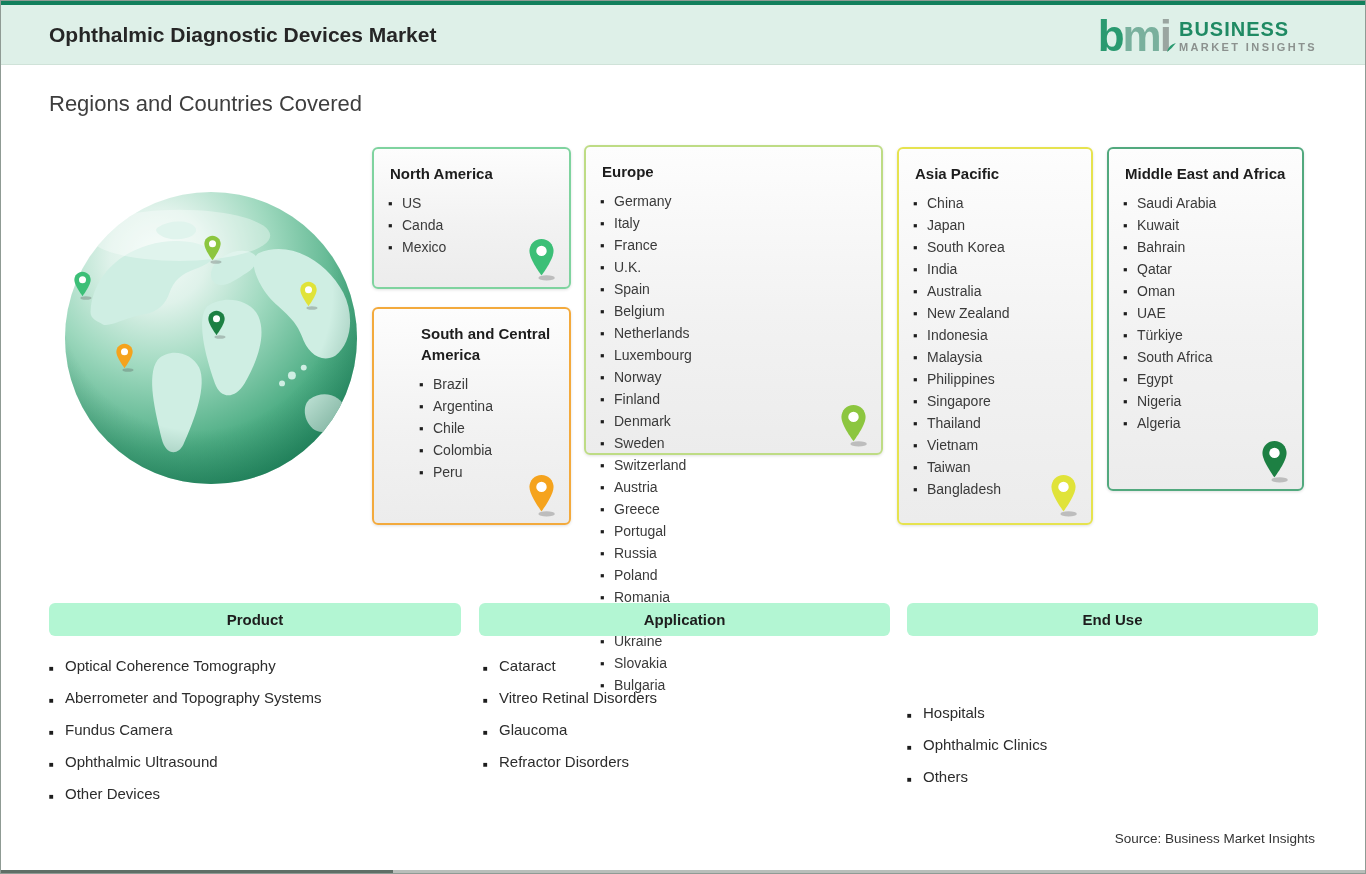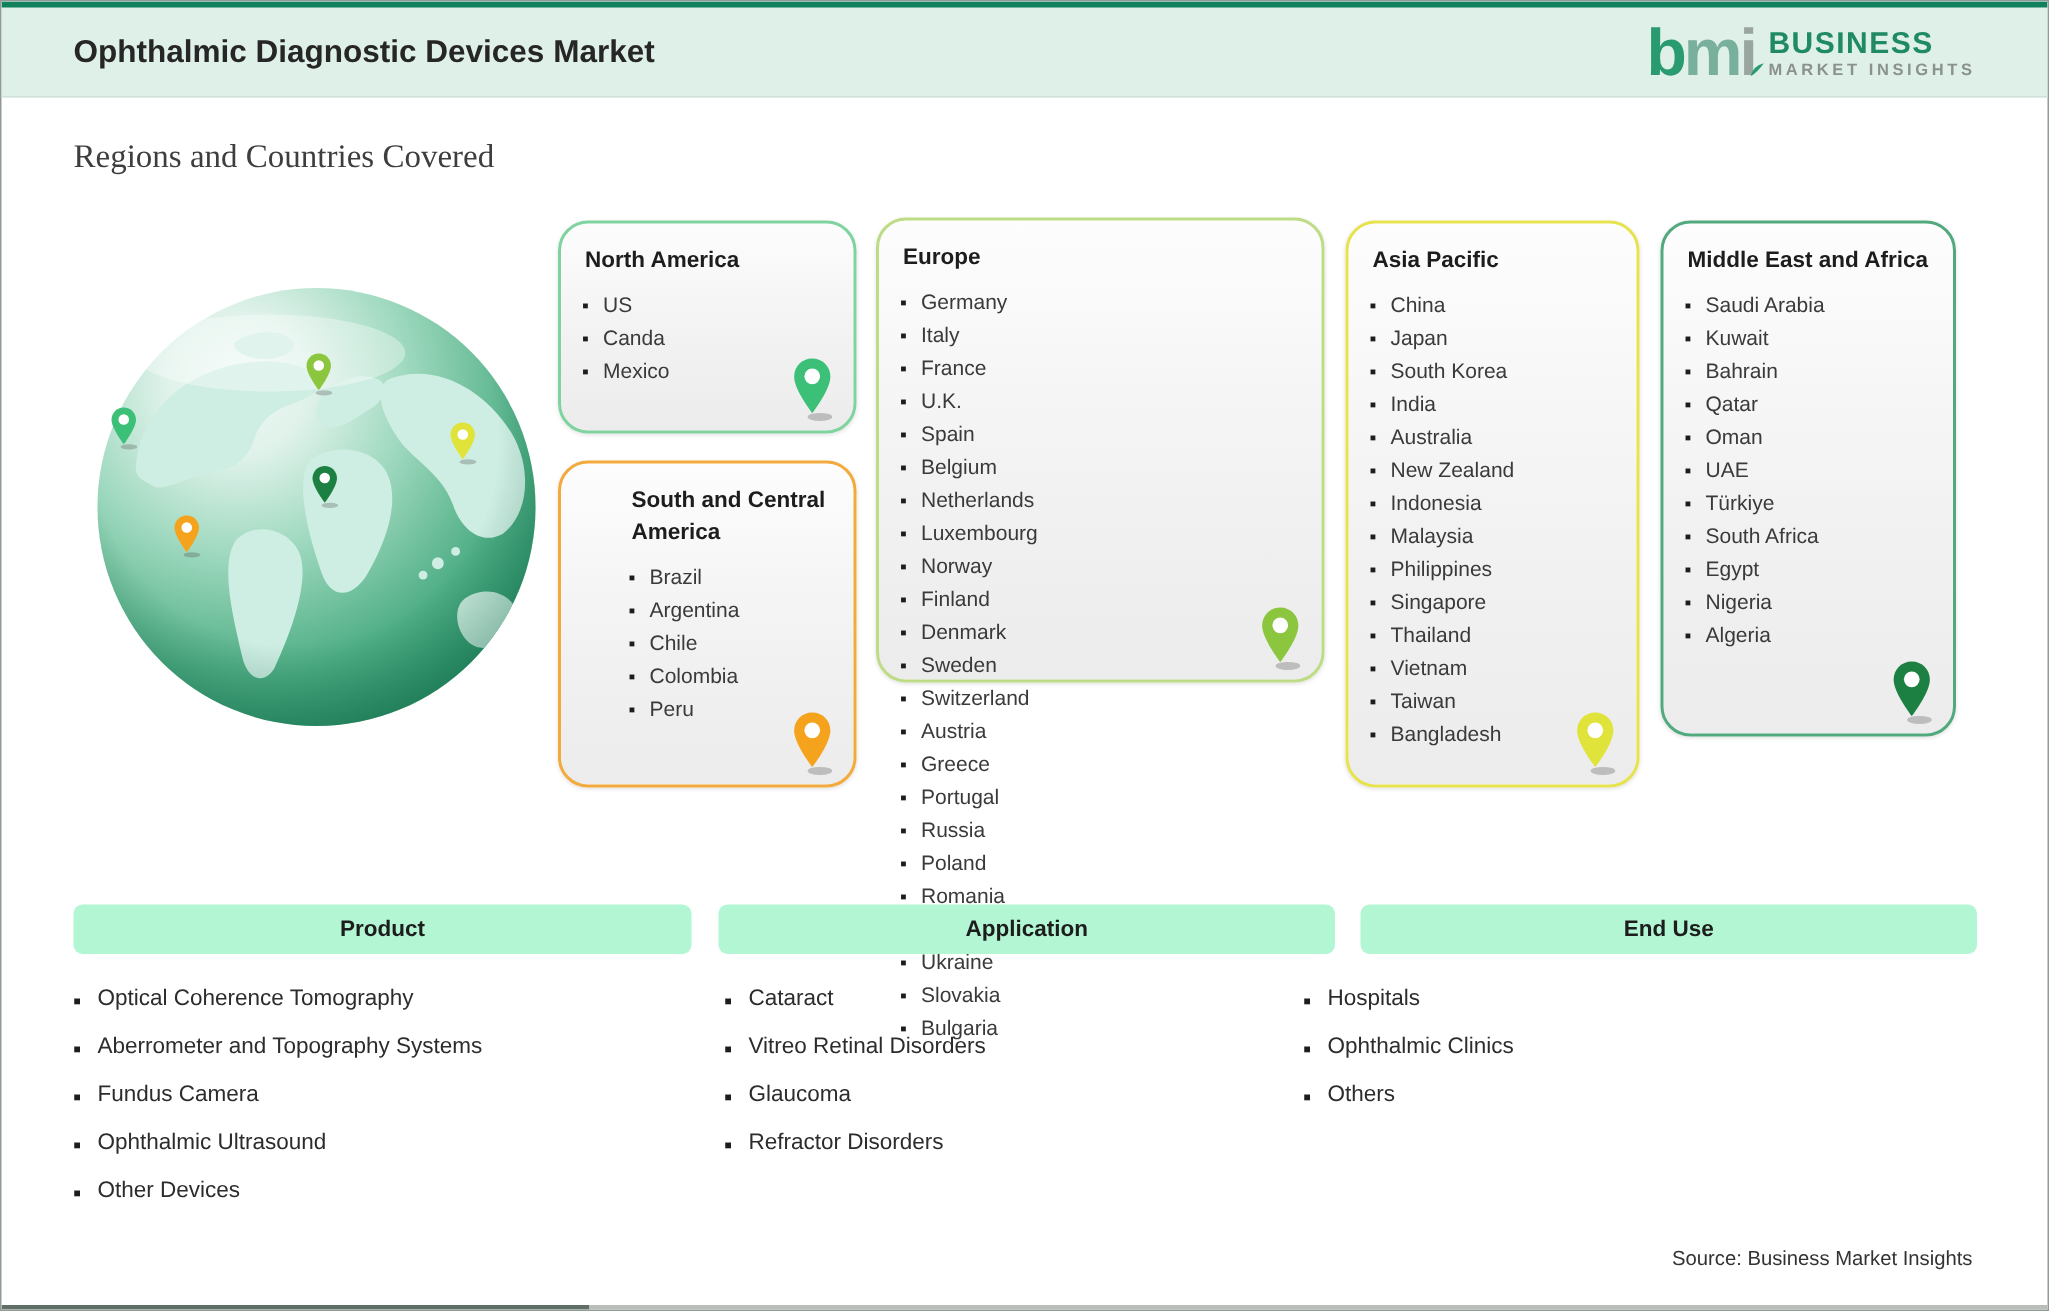--- a/index.html
+++ b/index.html
@@ -20,34 +20,34 @@
   .logo{position:absolute;right:48px;top:7px;display:flex;align-items:center;gap:9px;}
   .logo-mark{position:relative;font-size:44px;font-weight:bold;line-height:48px;letter-spacing:-2px;}
   .logo-mark .b{color:#2a9a70;}
   .logo-mark .m{color:#79b09d;}
   .logo-mark .i{color:#9aa5a0;}
   .logo-leaf{position:absolute;top:2px;right:-7px;}
   .logo-text{display:flex;flex-direction:column;justify-content:center;}
   .logo-line1{font-size:20px;font-weight:bold;color:#1f8a63;letter-spacing:1px;line-height:22px;}
   .logo-line2{font-size:11px;font-weight:bold;color:#8b918e;letter-spacing:2.4px;line-height:14px;}
   
-  .section-title{position:absolute;left:48px;top:90px;font-size:22px;color:#3e3e3e;font-family:Liberation Serif, serif;}
+  .section-title{position:absolute;left:48px;top:90px;font-size:22px;color:#3e3e3e;}
   
   .globe{position:absolute;left:62px;top:189px;width:296px;height:296px;}
   .globe svg.world{width:296px;height:296px;display:block;}
   .globe-pin{position:absolute;width:21px;height:29px;}
   .globe-pin svg{width:21px;height:29px;display:block;}
   .gp-na{left:9px;top:81px;}
   .gp-eu{left:139px;top:45px;}
   .gp-ap{left:235px;top:91px;}
   .gp-mea{left:143px;top:120px;}
   .gp-sca{left:51px;top:153px;}
   
   .region-card{
-    position:absolute;box-sizing:border-box;border:2px solid #ccc;border-radius:20px;
+    position:absolute;box-sizing:border-box;border:2px solid #ccc;border-radius:6px;
     background:linear-gradient(180deg,#fdfdfd 0%,#f2f2f2 55%,#ececec 100%);
     box-shadow:0 1px 3px rgba(0,0,0,0.12);padding:12px 12px 10px 14px;
   }
   .card-na{left:371px;top:146px;width:199px;height:142px;}
   .card-sca{left:371px;top:306px;width:199px;height:218px;}
   .card-eu{left:583px;top:144px;width:299px;height:310px;}
   .card-ap{left:896px;top:146px;width:196px;height:378px;}
   .card-mea{left:1106px;top:146px;width:197px;height:344px;}
   .region-title{font-size:15px;font-weight:bold;color:#1d1d1d;line-height:1.4;margin:2px 0 8px 2px;max-width:150px;}
   .card-eu .region-title,.card-mea .region-title{max-width:200px;}
@@ -69,21 +69,21 @@
     position:absolute;top:602px;height:33px;background:#b3f6d3;border-radius:6px;
     font-size:15px;font-weight:bold;color:#1d1d1d;line-height:33px;text-align:center;
     box-sizing:border-box;
   }
   .sh-product{left:48px;width:412px;}
   .sh-application{left:478px;width:411px;}
   .sh-enduse{left:906px;width:411px;}
   .seg-list{position:absolute;top:648px;list-style:none;margin:0;padding:0;}
   .sl-product{left:48px;width:420px;}
   .sl-application{left:482px;width:420px;}
-  .sl-enduse{left:868px;width:411px;}
+  .sl-enduse{left:906px;width:411px;margin-top:47px;}
   li.seg-item{display:flex;align-items:center;height:32px;font-size:15px;color:#2c2c2c;}
   li.seg-item .bullet{flex:0 0 16px;color:#1d1d1d;}
   li.seg-item .bullet::before{content:'■';font-size:8px;line-height:1;}
   
   .source-note{position:absolute;right:50px;top:830px;font-size:13.5px;color:#333333;}
   .bottom-strip-dark{position:absolute;left:0;bottom:0;width:392px;height:3px;background:#5f6e66;}
   .bottom-strip-light{position:absolute;left:392px;right:0;bottom:0;height:3px;background:#b9beba;}
   .hidden-defs{position:absolute;width:0;height:0;overflow:hidden;}
 </style>
 </head>

